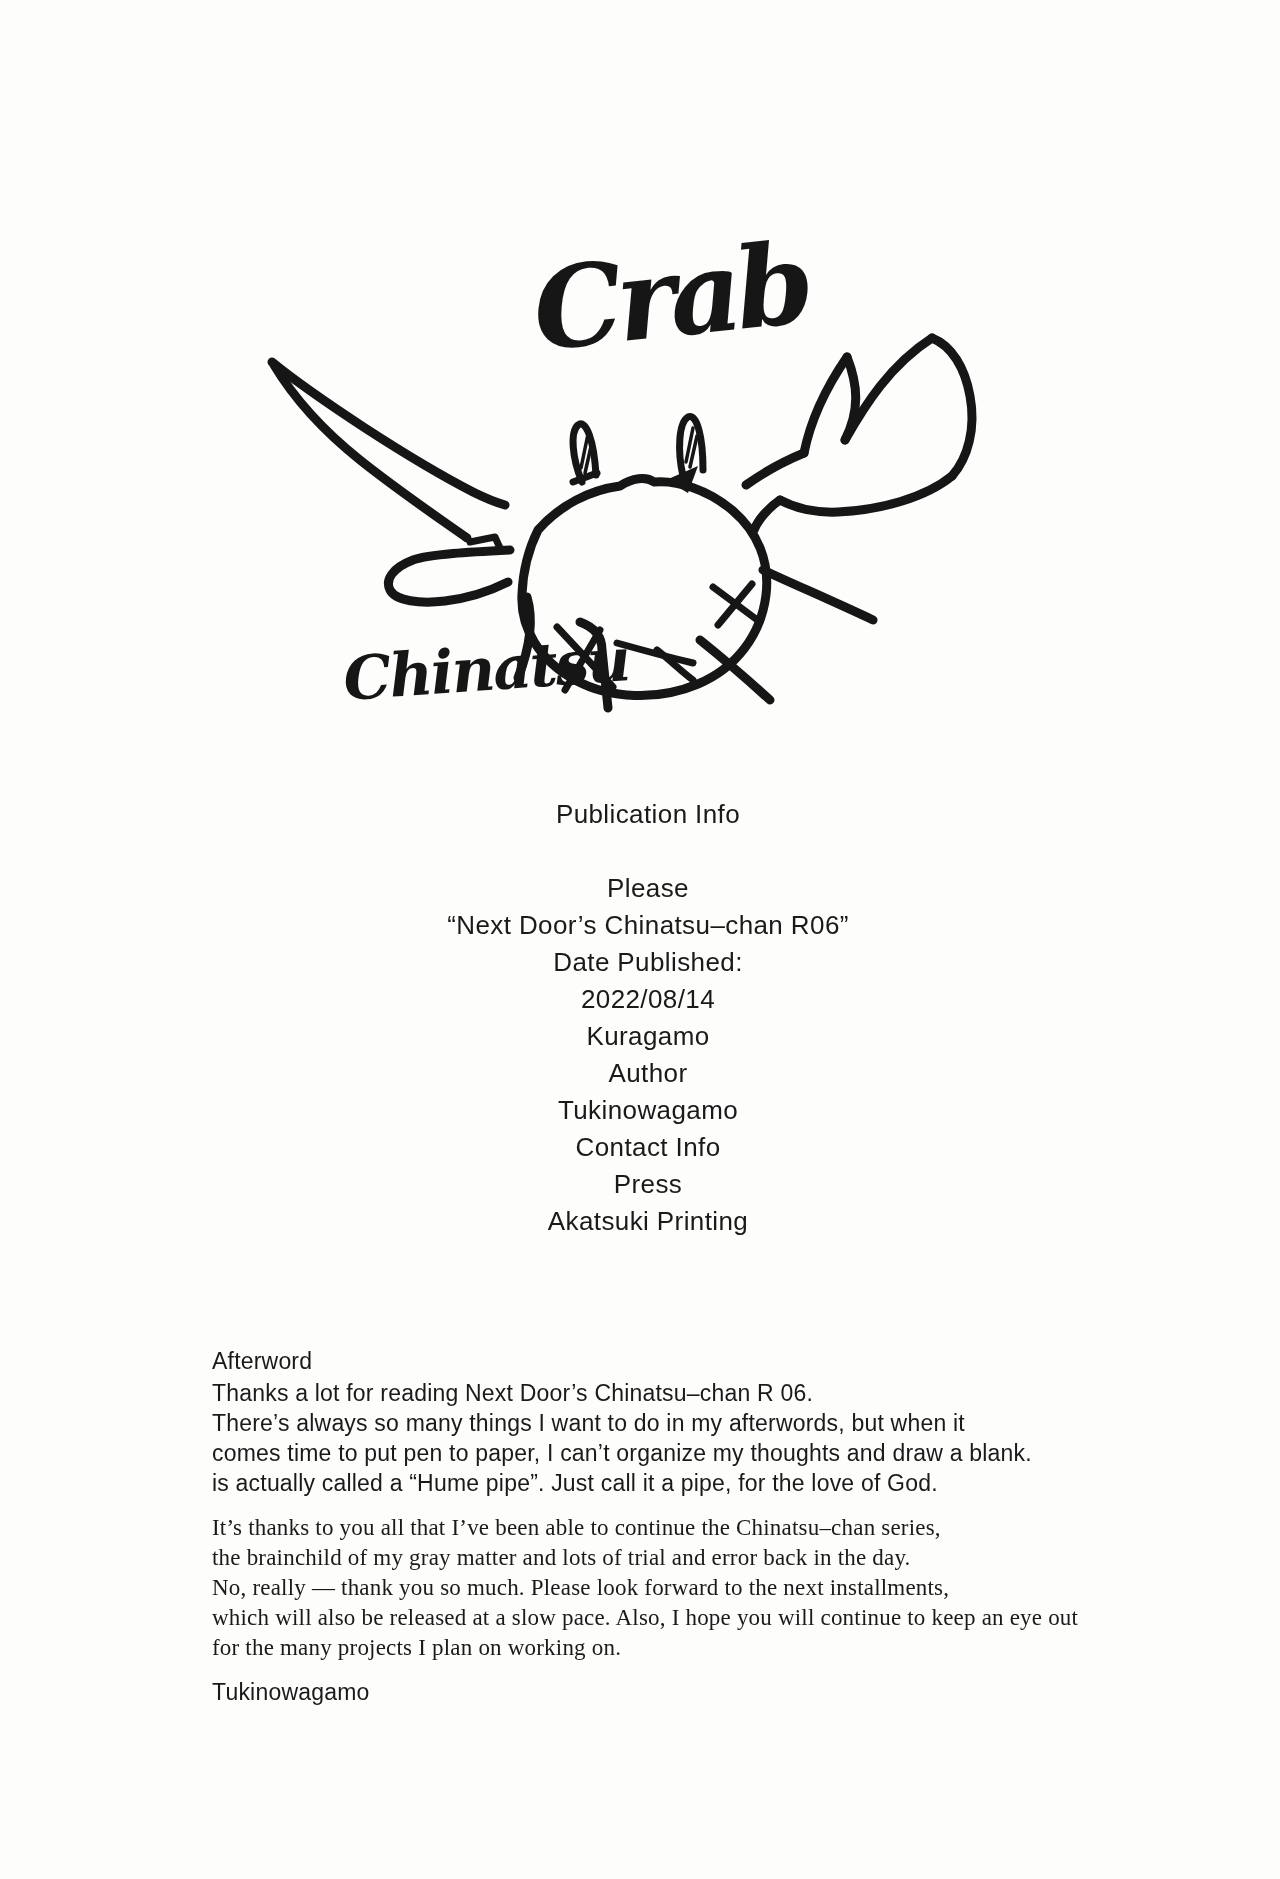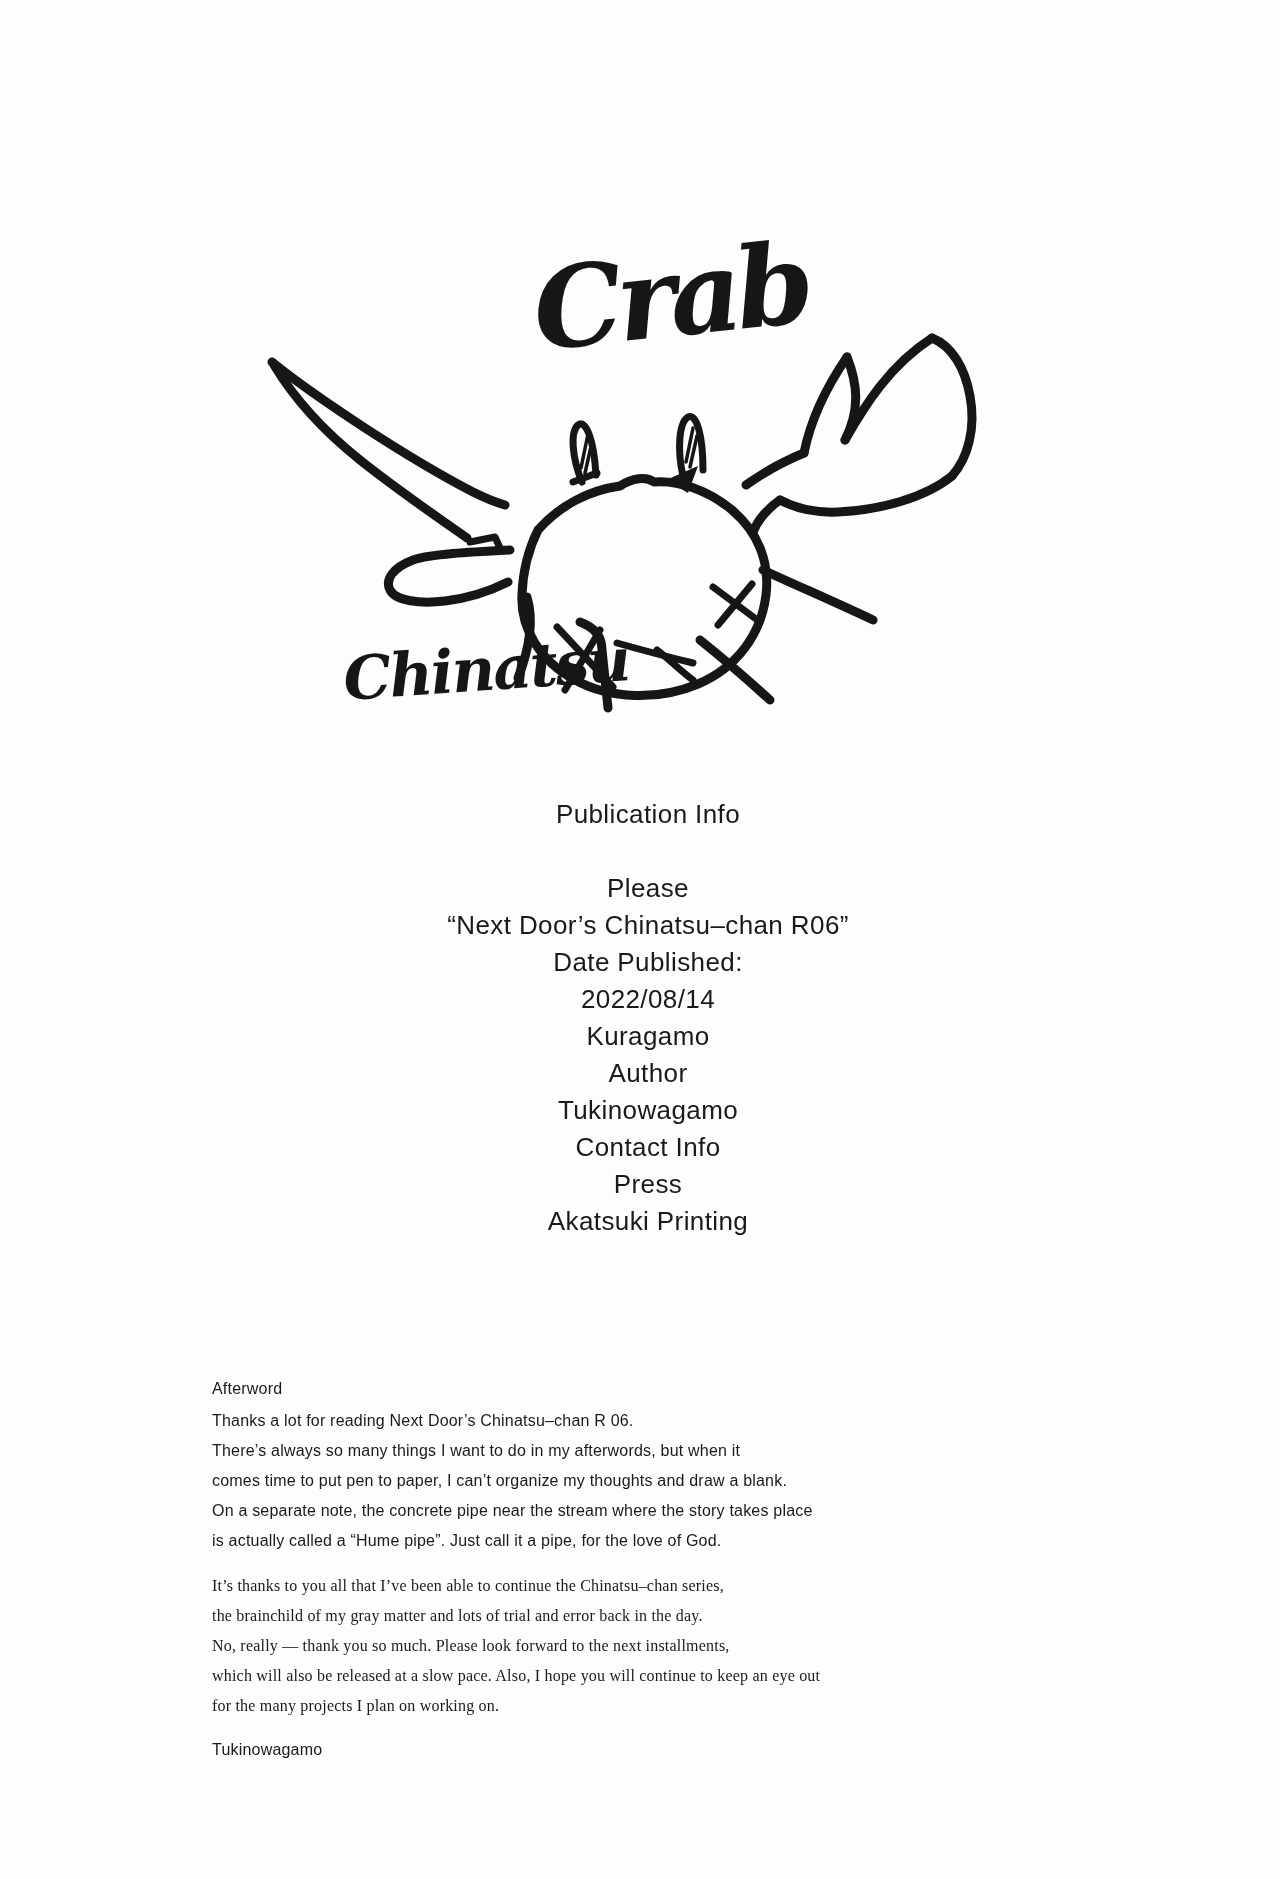--- a/index.html
+++ b/index.html
@@ -55,23 +55,23 @@
     text-align: center;
     font-size: 26px;
     line-height: 37px;
     letter-spacing: 0.4px;
   }
   .pub-heading { margin-bottom: 37px; }
   
   .afterword {
     position: absolute;
     left: 212px;
-    top: 1374px;
+    top: 1346px;
     width: 980px;
-    font-size: 16px;
+    font-size: 23px;
     line-height: 30px;
     letter-spacing: 0.2px;
   }
   .aw-heading { margin-bottom: 2px; }
   .aw-para2 { margin-top: 15px; font-family: Liberation Serif, serif; }
   .aw-signature { margin-top: 14px; }
 </style>
 </head>
 <body>
 
@@ -146,21 +146,20 @@
     <div>Press</div>
     <div>Akatsuki Printing</div>
   </div>
 
   <div class="afterword">
     <div class="aw-heading">Afterword</div>
     <div class="aw-para1">
       <div>Thanks a lot for reading Next Door’s Chinatsu–chan R 06.</div>
       <div>There’s always so many things I want to do in my afterwords, but when it</div>
       <div>comes time to put pen to paper, I can’t organize my thoughts and draw a blank.</div>
-      <div>On a separate note, the concrete pipe near the stream where the story takes place</div>
       <div>is actually called a “Hume pipe”. Just call it a pipe, for the love of God.</div>
     </div>
     <div class="aw-para2">
       <div>It’s thanks to you all that I’ve been able to continue the Chinatsu–chan series,</div>
       <div>the brainchild of my gray matter and lots of trial and error back in the day.</div>
       <div>No, really — thank you so much. Please look forward to the next installments,</div>
       <div>which will also be released at a slow pace. Also, I hope you will continue to keep an eye out</div>
       <div>for the many projects I plan on working on.</div>
     </div>
     <div class="aw-signature">Tukinowagamo</div>

